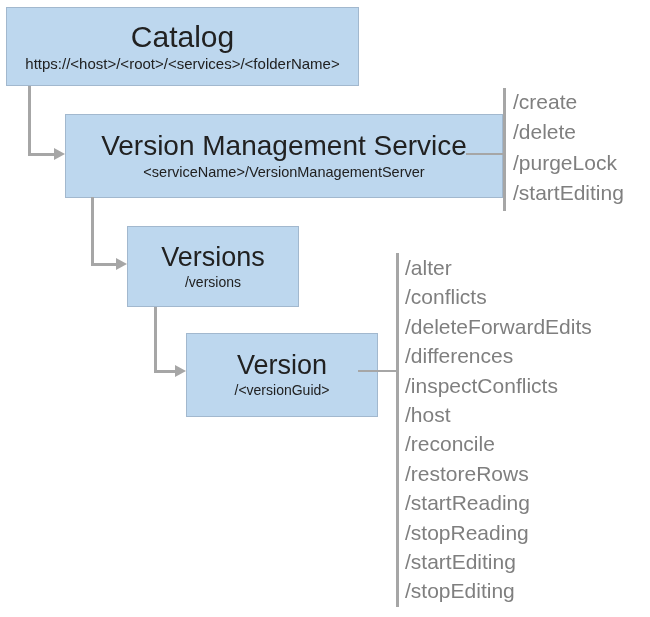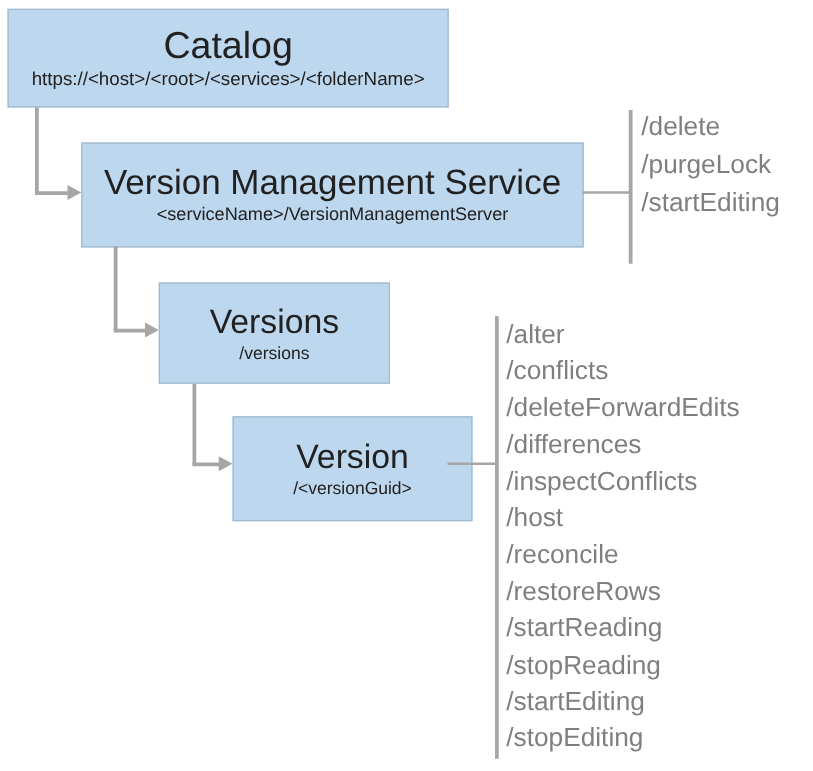--- a/index.html
+++ b/index.html
@@ -33,25 +33,25 @@
   }
   .node-subtitle {
     color: #212121;
     line-height: 1.3;
     white-space: nowrap;
   }
   #node-catalog   { left: 6px;   top: 7px;   width: 353px; height: 79px; }
   #node-catalog .node-title { font-size: 30px; }
   #node-catalog .node-subtitle { font-size: 15px; }
 
-  #node-vms       { left: 65px;  top: 114px; width: 402px; height: 84px; text-align: right; }
+  #node-vms       { left: 65px;  top: 114px; width: 438px; height: 84px; text-align: right; }
   #node-vms .node-title { font-size: 28px; }
   #node-vms .node-subtitle { font-size: 14.5px; }
 
-  #node-versions  { left: 127px; top: 226px; width: 185px; height: 81px; }
+  #node-versions  { left: 127px; top: 226px; width: 172px; height: 81px; }
   #node-versions .node-title { font-size: 27px; }
   #node-versions .node-subtitle { font-size: 14px; text-align: right; }
 
   #node-version   { left: 186px; top: 333px; width: 192px; height: 84px; }
   #node-version .node-title { font-size: 27px; }
   #node-version .node-subtitle { font-size: 14px; }
 
   .line {
     position: absolute;
     background: #A6A6A6;
@@ -138,20 +138,21 @@
   <div class="line" id="c3-h"></div>
   <div class="arrow-right" id="c3-a"></div>
 
   <div class="line" id="r1-h"></div>
   <div class="line" id="r1-bar"></div>
 
   <div class="line" id="r2-h"></div>
   <div class="line" id="r2-bar"></div>
 
   <div class="ops" id="ops-vms">
+    <div class="op">/create</div>
     <div class="op">/delete</div>
     <div class="op">/purgeLock</div>
     <div class="op">/startEditing</div>
   </div>
 
   <div class="ops" id="ops-version">
     <div class="op">/alter</div>
     <div class="op">/conflicts</div>
     <div class="op">/deleteForwardEdits</div>
     <div class="op">/differences</div>

